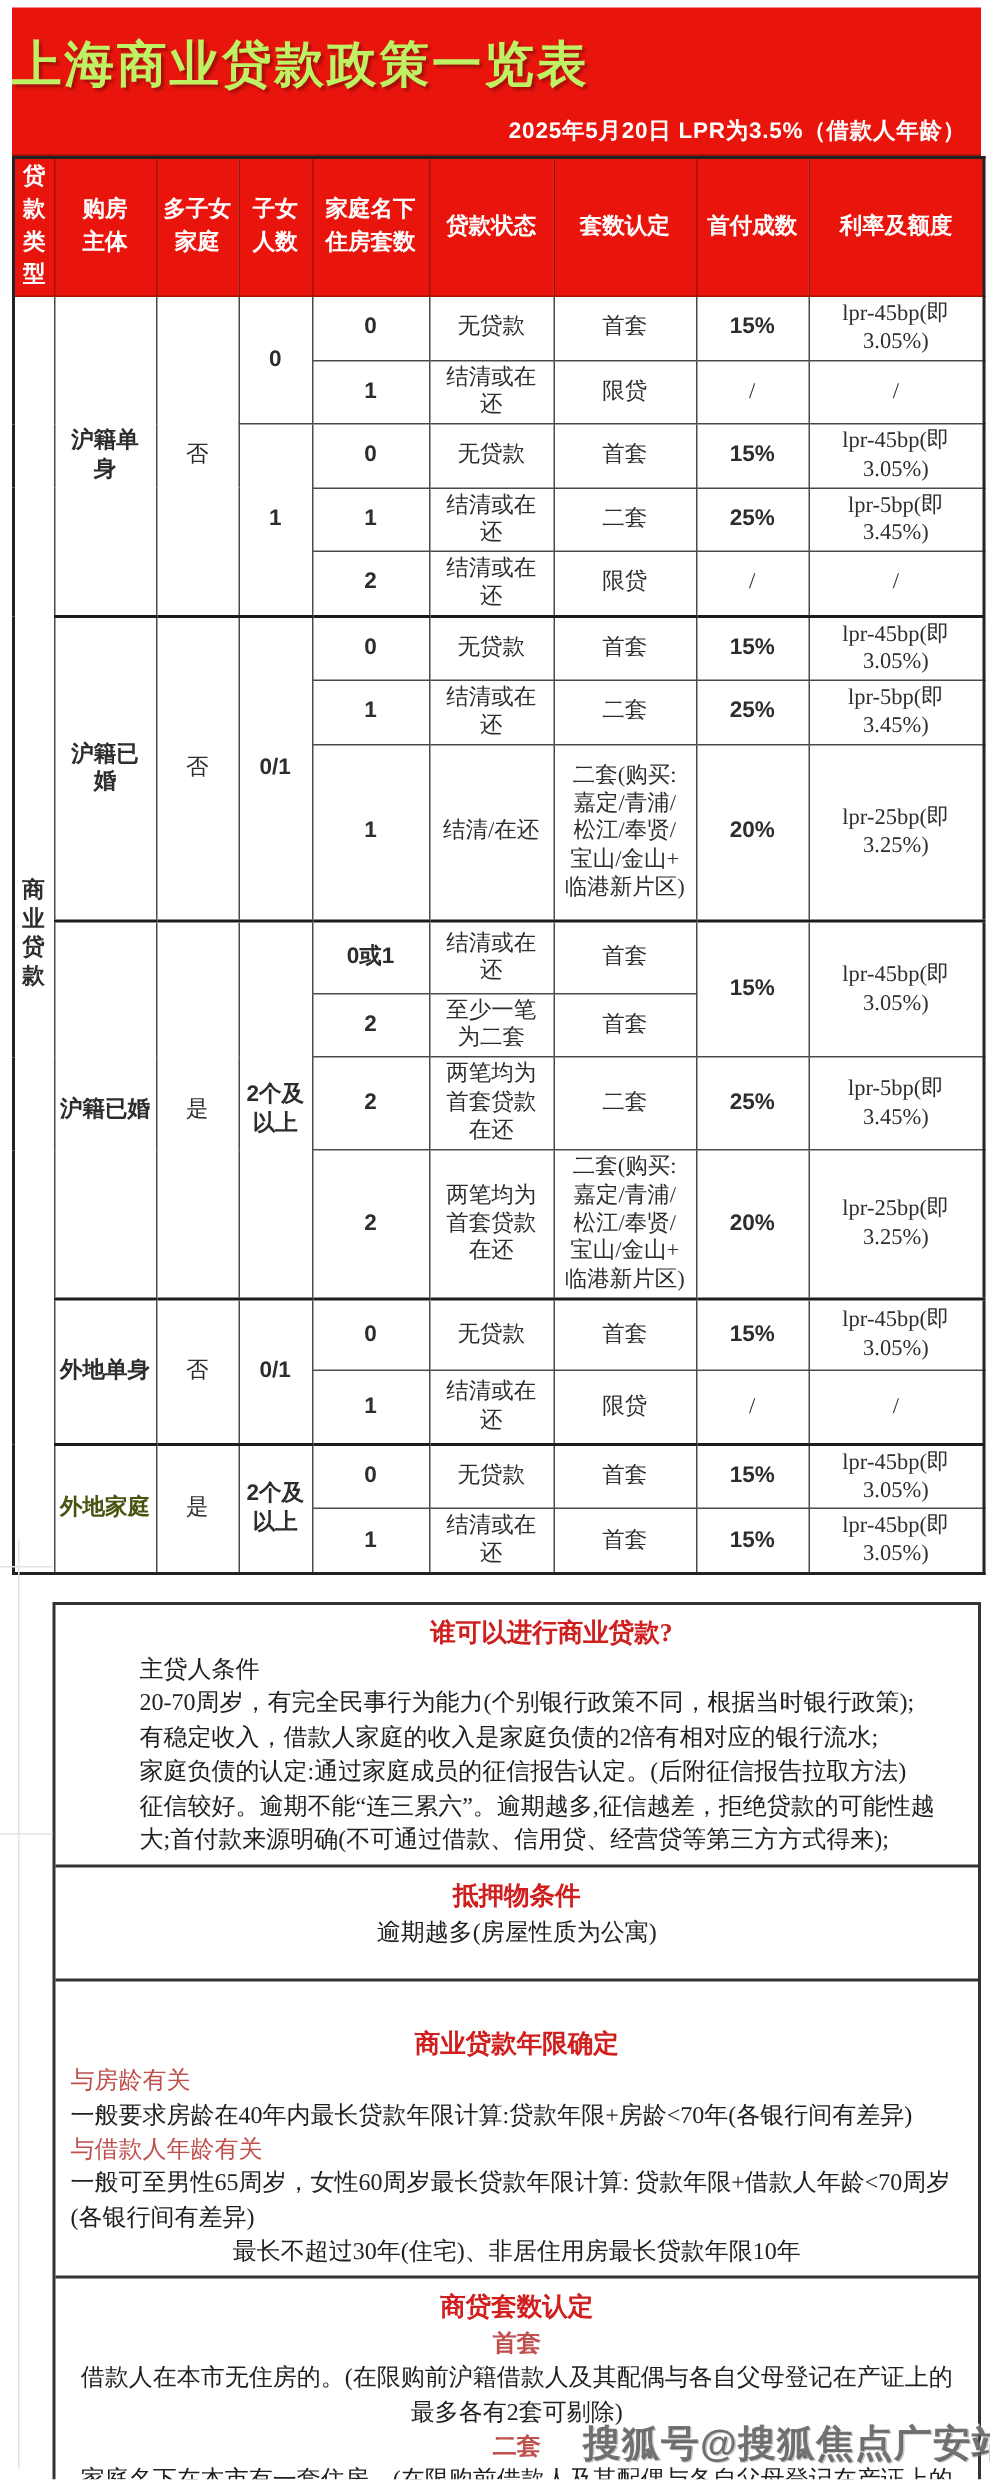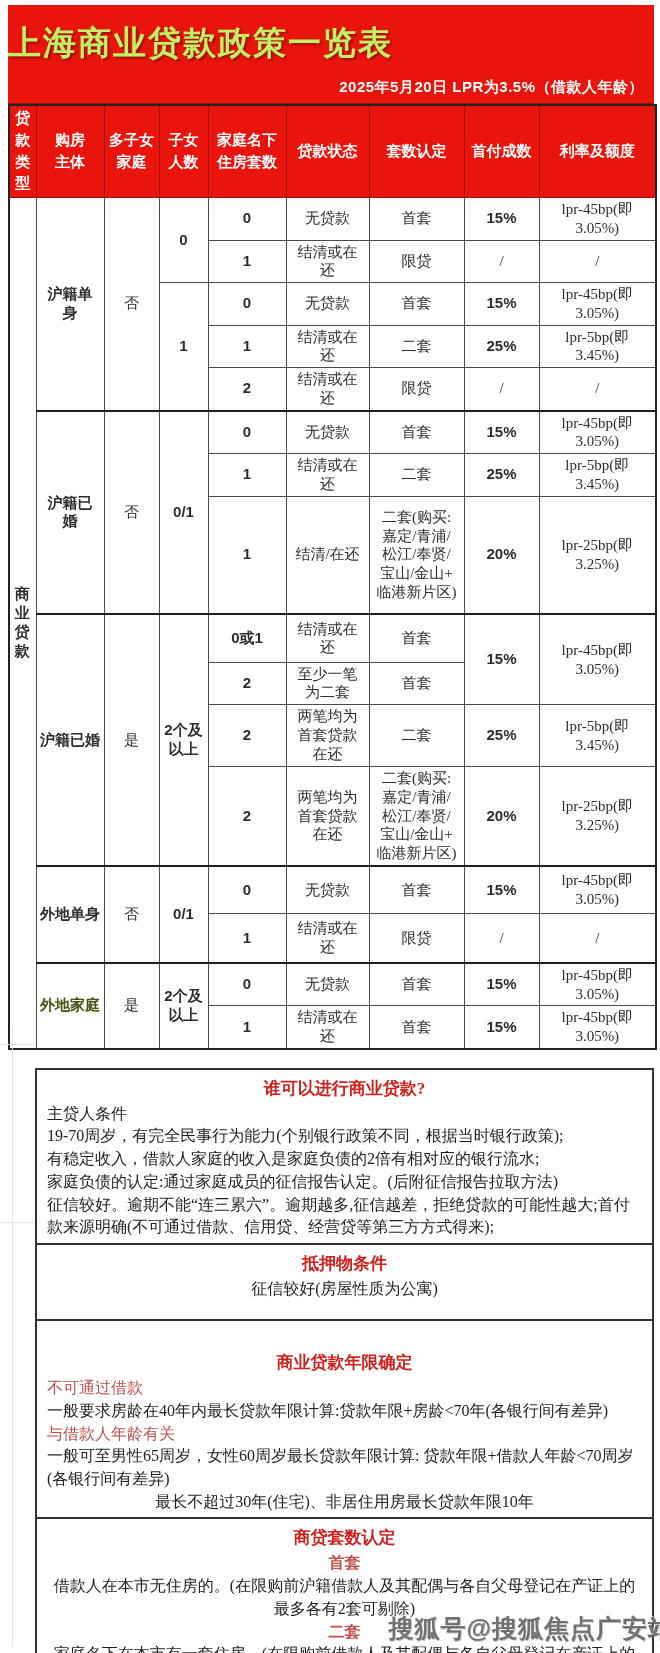--- a/index.html
+++ b/index.html
@@ -44,21 +44,21 @@
   td.c1{background:#fbddc5;font-weight:bold;color:#42412d;font-size:16px;line-height:1.45;}
   td.c1.green{color:#47530f;}
   td.c3,td.c4{font-family:"Liberation Sans","DejaVu Sans",sans-serif;font-weight:bold;font-size:15px;}
   td.c7{font-family:"Liberation Sans","DejaVu Sans",sans-serif;font-weight:bold;font-size:16px;margin-left:12px;}
   td.slash{color:#7d7d7d;font-weight:normal;font-family:"Liberation Serif",serif;font-size:16px;}
   
   .sections{
     margin:18px 6px 0 35px;border:2px solid #333;background:#fff;box-sizing:border-box;
   }
   .section{border-top:2px solid #333;padding:5px 10px 4px;box-sizing:border-box;}
-  .section:first-child{border-top:none;}
+  .section:first-child{border-top:none;margin-left:46px;}
   .section:nth-child(1){min-height:168px;}
   .section:nth-child(2){min-height:76px;}
   .section:nth-child(3){min-height:198px;padding-top:28px;}
   .section:nth-child(4){min-height:160px;}
   .section-title{
     text-align:center;color:#cf1f1f;font-weight:bold;font-size:17px;margin:2px 0 3px;
   }
   .line{font-size:16px;line-height:1.42;color:#1f1f1f;}
   .line.center{text-align:center;}
   .line.sub{color:#c0504d;}
@@ -282,32 +282,32 @@
           <td class="c8">lpr-45bp(即
 3.05%)</td>
         </tr>
       </tbody>
   </table>
 
   <div class="sections">
       <div class="section">
         <div class="section-title">谁可以进行商业贷款?</div>
         <div class="line">主贷人条件</div>
-        <div class="line">19-70周岁，有完全民事行为能力(个别银行政策不同，根据当时银行政策);</div>
+        <div class="line">20-70周岁，有完全民事行为能力(个别银行政策不同，根据当时银行政策);</div>
         <div class="line">有稳定收入，借款人家庭的收入是家庭负债的2倍有相对应的银行流水;</div>
         <div class="line">家庭负债的认定:通过家庭成员的征信报告认定。(后附征信报告拉取方法)</div>
         <div class="line">征信较好。逾期不能“连三累六”。逾期越多,征信越差，拒绝贷款的可能性越大;首付款来源明确(不可通过借款、信用贷、经营贷等第三方方式得来);</div>
       </div>
       <div class="section">
         <div class="section-title">抵押物条件</div>
-        <div class="line center">征信较好(房屋性质为公寓)</div>
+        <div class="line center">逾期越多(房屋性质为公寓)</div>
       </div>
       <div class="section">
         <div class="section-title">商业贷款年限确定</div>
-        <div class="line sub">不可通过借款</div>
+        <div class="line sub">与房龄有关</div>
         <div class="line">一般要求房龄在40年内最长贷款年限计算:贷款年限+房龄&lt;70年(各银行间有差异)</div>
         <div class="line sub">与借款人年龄有关</div>
         <div class="line">一般可至男性65周岁，女性60周岁最长贷款年限计算: 贷款年限+借款人年龄&lt;70周岁(各银行间有差异)</div>
         <div class="line center">最长不超过30年(住宅)、非居住用房最长贷款年限10年</div>
       </div>
       <div class="section">
         <div class="section-title">商贷套数认定</div>
         <div class="line center sub">首套</div>
         <div class="line center">借款人在本市无住房的。(在限购前沪籍借款人及其配偶与各自父母登记在产证上的最多各有2套可剔除)</div>
         <div class="line center sub">二套</div>

